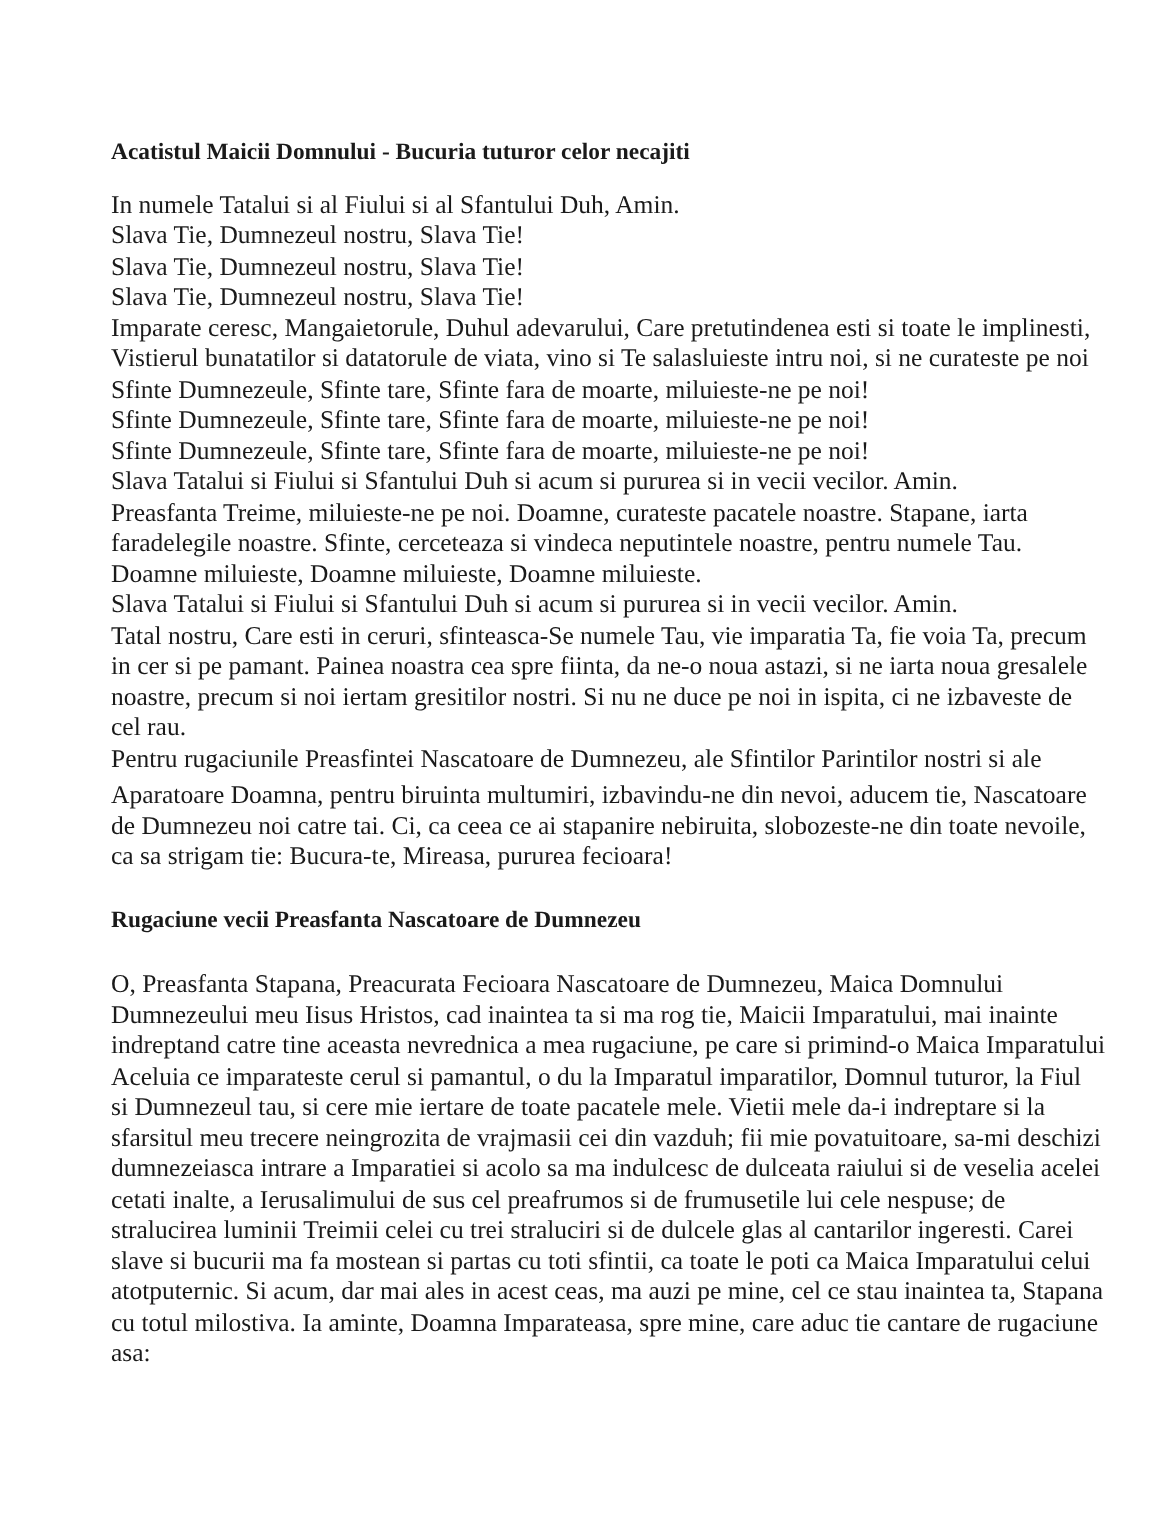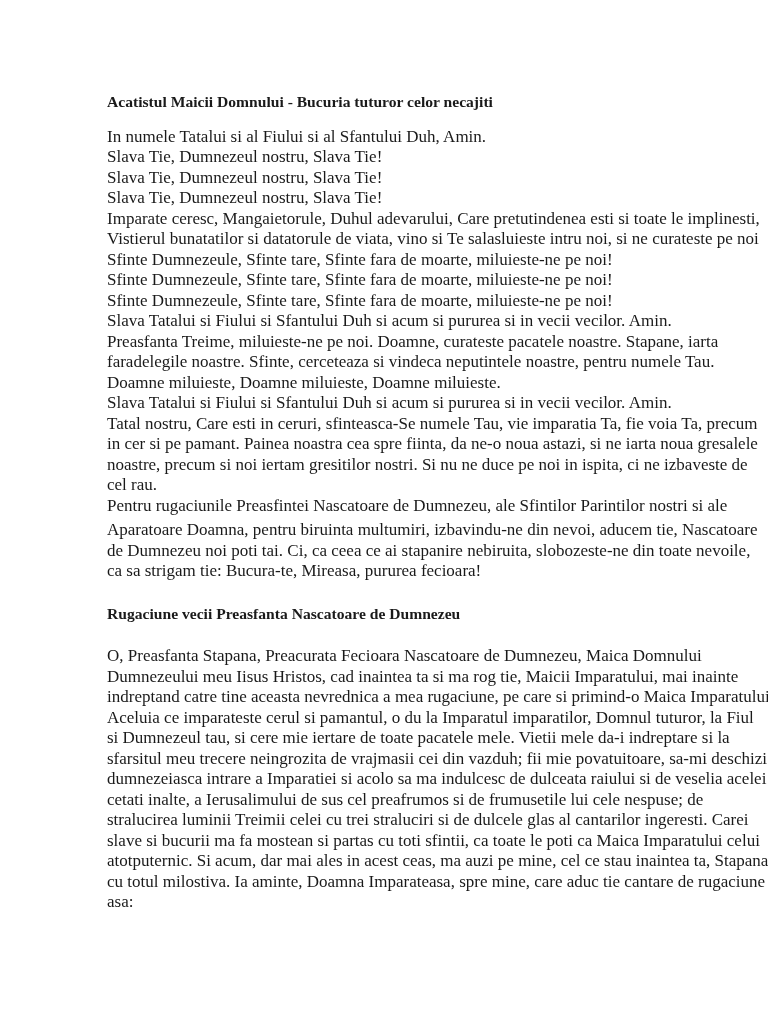--- a/index.html
+++ b/index.html
@@ -10,21 +10,21 @@
     body {
       width: 768px;
       height: 1024px;
       overflow: hidden;
       position: relative;
       font-family: "Liberation Serif", serif;
       color: #1a1a1a;
     }
     .page {
       position: absolute;
-      left: 107px;
+      left: 74px;
       top: 92px;
       width: 640px;
     }
     .doc-title, .section-title {
       font-weight: bold;
       font-size: 15.6px;
       line-height: 20.5px;
       margin: 0;
       white-space: nowrap;
     }
@@ -64,21 +64,21 @@
       <span class="line">Slava Tatalui si Fiului si Sfantului Duh si acum si pururea si in vecii vecilor. Amin.</span>
       <span class="line">Tatal nostru, Care esti in ceruri, sfinteasca-Se numele Tau, vie imparatia Ta, fie voia Ta, precum</span>
       <span class="line">in cer si pe pamant. Painea noastra cea spre fiinta, da ne-o noua astazi, si ne iarta noua gresalele</span>
       <span class="line">noastre, precum si noi iertam gresitilor nostri. Si nu ne duce pe noi in ispita, ci ne izbaveste de</span>
       <span class="line">cel rau.</span>
       <span class="line">Pentru rugaciunile Preasfintei Nascatoare de Dumnezeu, ale Sfintilor Parintilor nostri si ale</span>
     </p>
 
   <p class="para para-gap">
       <span class="line">Aparatoare Doamna, pentru biruinta multumiri, izbavindu-ne din nevoi, aducem tie, Nascatoare</span>
-      <span class="line">de Dumnezeu noi poti tai. Ci, ca ceea ce ai stapanire nebiruita, slobozeste-ne din toate nevoile,</span>
+      <span class="line">de Dumnezeu noi catre tai. Ci, ca ceea ce ai stapanire nebiruita, slobozeste-ne din toate nevoile,</span>
       <span class="line">ca sa strigam tie: Bucura-te, Mireasa, pururea fecioara!</span>
     </p>
 
   <h2 class="section-title">Rugaciune vecii Preasfanta Nascatoare de Dumnezeu</h2>
 
   <p class="para">
       <span class="line">O, Preasfanta Stapana, Preacurata Fecioara Nascatoare de Dumnezeu, Maica Domnului</span>
       <span class="line">Dumnezeului meu Iisus Hristos, cad inaintea ta si ma rog tie, Maicii Imparatului, mai inainte</span>
       <span class="line">indreptand catre tine aceasta nevrednica a mea rugaciune, pe care si primind-o Maica Imparatului</span>
       <span class="line">Aceluia ce imparateste cerul si pamantul, o du la Imparatul imparatilor, Domnul tuturor, la Fiul</span>

